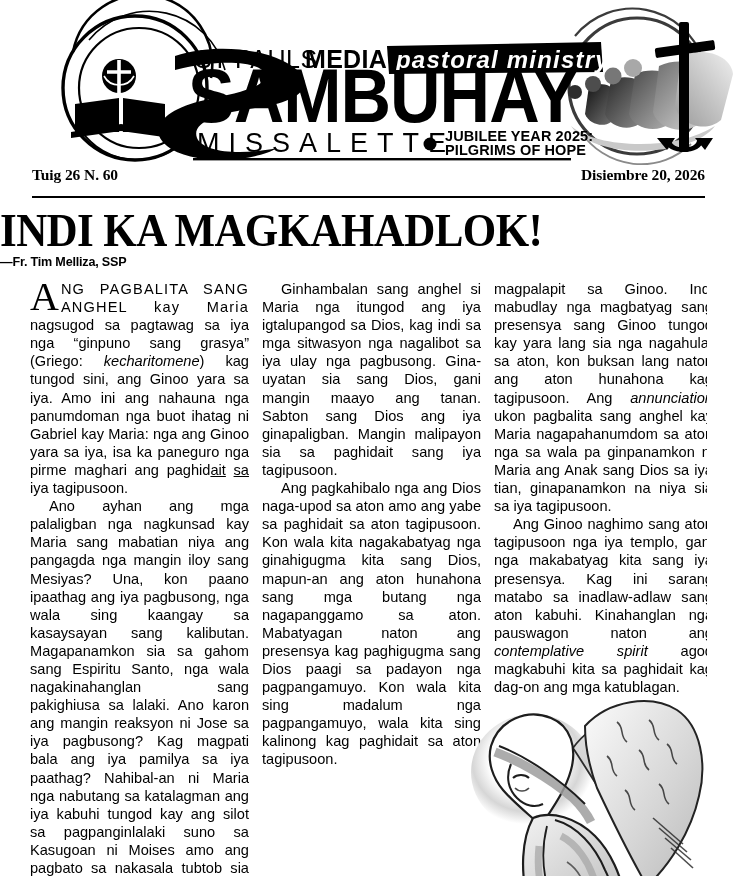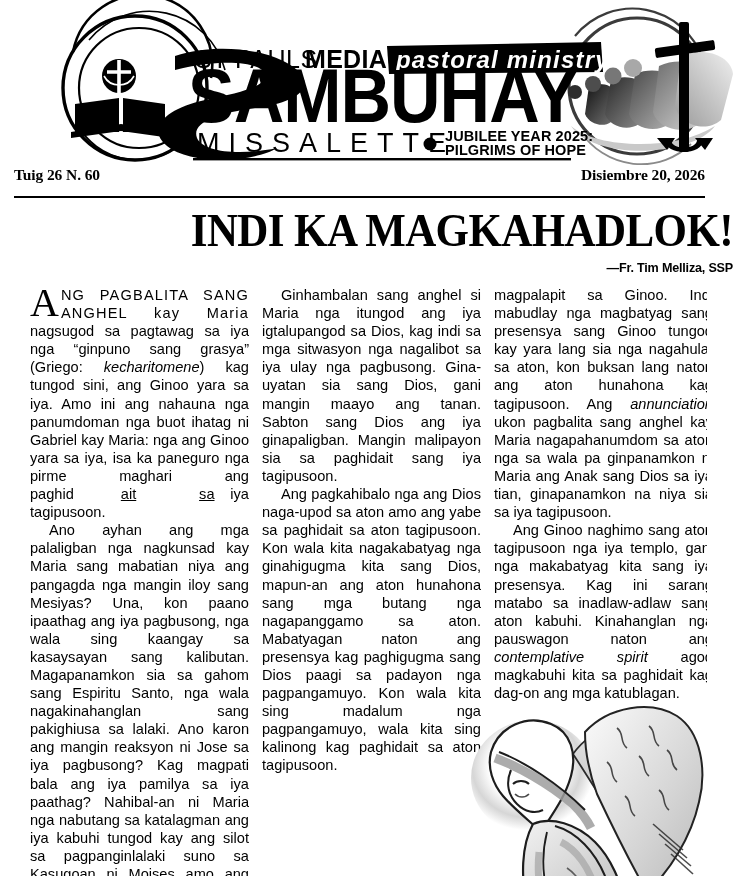--- a/index.html
+++ b/index.html
@@ -28,21 +28,21 @@
   .masthead-svg {
     position: absolute;
     top: 0; left: 0;
     width: 733px;
     height: 166px;
   }
 
   
   .issue-bar {
     position: relative;
-    margin: 0 28px 0 14px;
+    margin: 0 28px 0 32px;
     height: 30px;
     border-bottom: 2.2px solid #000;
     display: flex;
     align-items: flex-start;
     justify-content: space-between;
     text-align: right;
   }
   .issue-left, .issue-center, .issue-right {
     font-family: "Liberation Serif", serif;
     font-weight: bold;
@@ -56,37 +56,37 @@
     left: 50%;
     transform: translateX(-50%);
   }
   .issue-center .ital {
     font-style: italic;
   }
 
   
   .headline-block {
     margin-top: 8px;
-    text-align: right;
+    text-align: left;
   }
   .headline {
     font-family: "Liberation Serif", serif;
     font-weight: bold;
     font-size: 43px;
     line-height: 1.0;
     letter-spacing: -0.6px;
     margin: 0;
     transform: scaleY(1.1);
     transform-origin: center top;
   }
   .byline {
     font-family: "Liberation Sans", sans-serif;
     font-weight: bold;
     font-size: 12.6px;
-    margin-top: 12px;
+    margin-top: 6px;
     letter-spacing: -0.2px;
   }
 
   
   .columns {
     position: relative;
     margin: 11px 26px 0 30px;
     display: flex;
     gap: 13px;
     height: 610px;
@@ -105,21 +105,21 @@
     line-height: 18.1px;
     text-align: justify;
     text-justify: inter-word;
     text-indent: 19px;
     hyphens: manual;
   }
   .col p.first {
     text-indent: 0;
   }
   .col p .ital { font-style: italic; }
-  .col p .uline { text-decoration: underline; padding-left: 47px; }
+  .col p .uline { text-decoration: underline; }
 
   
   .dropcap {
     float: left;
     font-family: "Liberation Serif", serif;
     font-size: 40px;
     line-height: 31px;
     padding: 1px 2px 0 0;
     font-weight: normal;
   }

